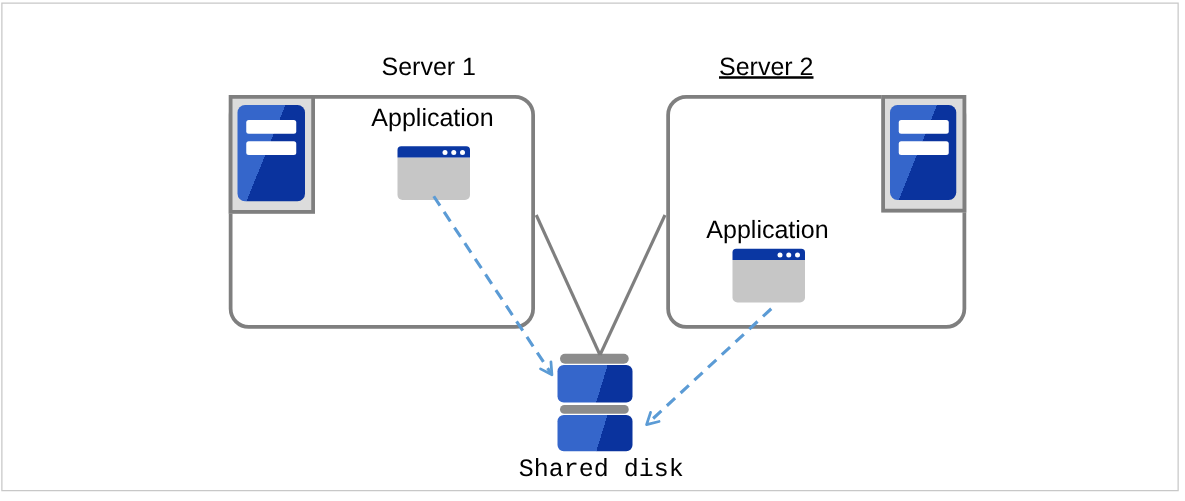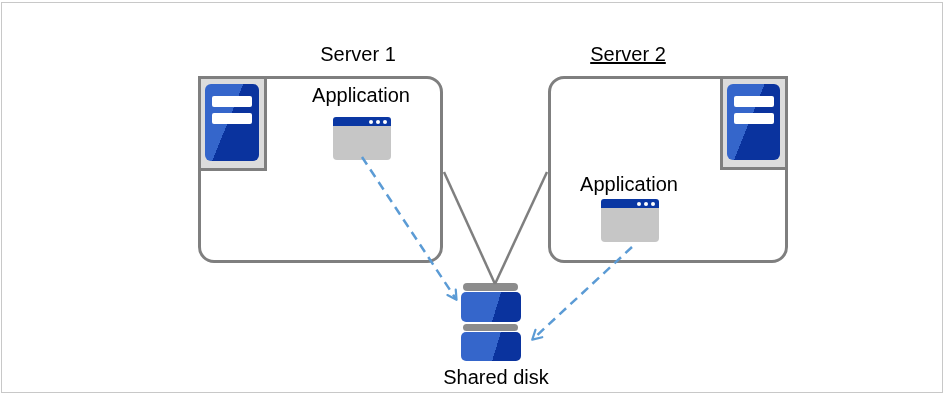--- a/index.html
+++ b/index.html
@@ -16,21 +16,21 @@
   }
   *{box-sizing:border-box;margin:0;padding:0;}
   html,body{width:948px;height:401px;background:#ffffff;overflow:hidden;}
   body{font-family:"Liberation Sans",sans-serif;color:var(--text-black);position:relative;}
 
   .frame{
     position:absolute;left:1px;top:2px;width:942px;height:391px;
     border:1px solid var(--frame-gray);background:#ffffff;
   }
 
-  .canvas{position:absolute;left:15px;top:0;width:816px;height:401px;}
+  .canvas{position:absolute;left:0;top:0;width:816px;height:401px;}
 
   .label{
     position:absolute;transform:translateX(-50%);
     font-size:20px;line-height:22px;white-space:nowrap;color:var(--text-black);
   }
 
   .server-box{
     position:absolute;background:#ffffff;
     border:3px solid var(--border-gray);border-radius:16px;
   }
@@ -83,21 +83,21 @@
 
   svg.overlay{position:absolute;left:0;top:0;width:948px;height:401px;z-index:5;pointer-events:none;}
   .connector{stroke:var(--border-gray);stroke-width:2.5;fill:none;}
   .flow-arrow{stroke:var(--arrow-blue);stroke-width:2.5;stroke-dasharray:9 6;fill:none;}
   .arrow-head{stroke:var(--arrow-blue);stroke-width:2.2;fill:none;stroke-linecap:round;stroke-linejoin:round;}
 
   .lbl-server1{left:343px;top:43px;}
   .lbl-server2{left:613px;top:43px;text-decoration:underline;}
   .lbl-app1{left:346px;top:84px;}
   .lbl-app2{left:614px;top:173px;}
-  .lbl-disk{left:481px;top:366px;z-index:4;}
+  .lbl-disk{left:481px;top:366px;z-index:4;font-family:Liberation Mono, monospace;}
 </style>
 </head>
 <body>
 
 <div class="frame"></div>
 
 <div class="canvas">
 
   <div class="label lbl-server1">Server 1</div>
   <div class="server-box box-s1"></div>

